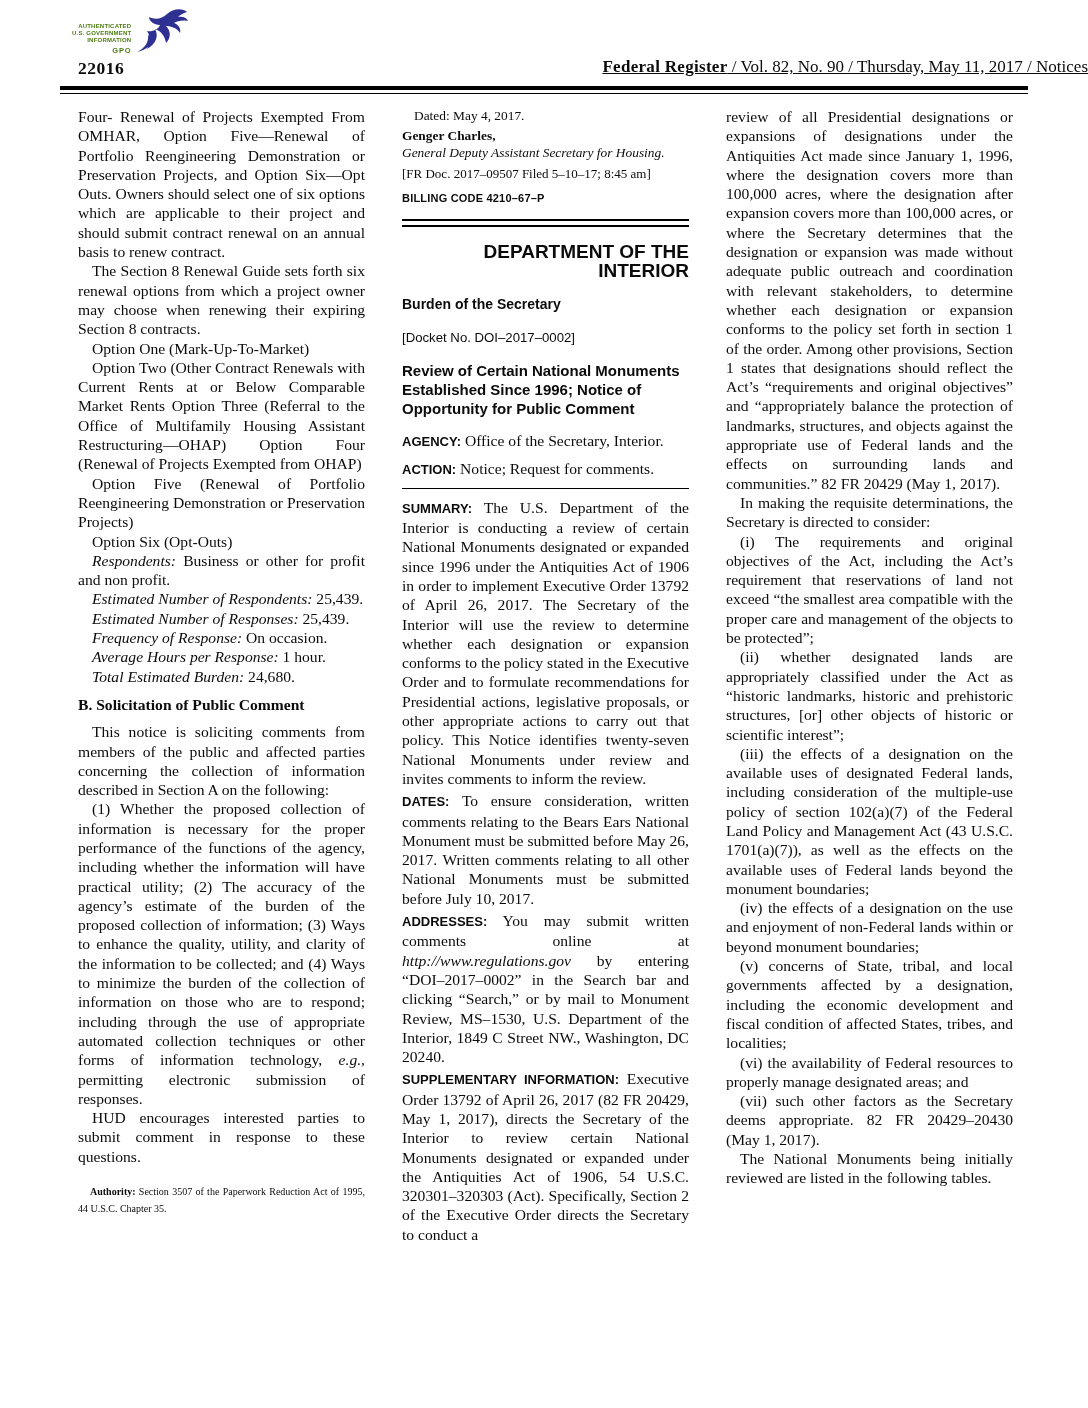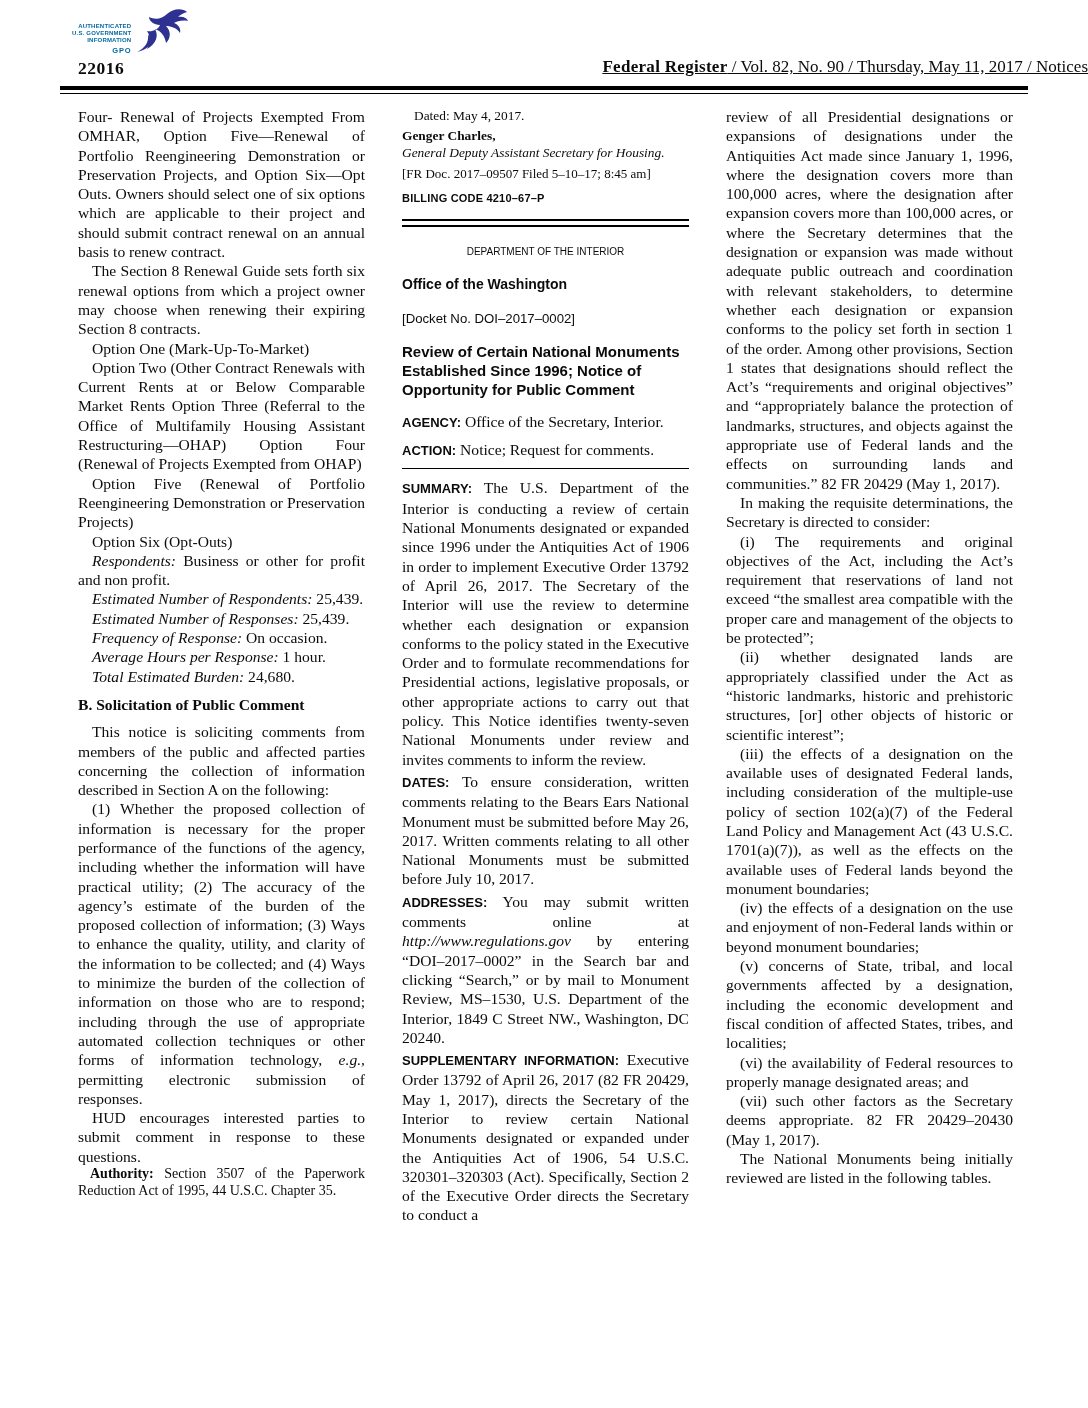--- a/index.html
+++ b/index.html
@@ -2,47 +2,47 @@
 <html><head>
 <meta charset="utf-8">
 <style>
   * { margin:0; padding:0; box-sizing:border-box; }
   html, body { background:#ffffff; }
   .page {
     position:relative; width:1088px; height:1408px; background:#ffffff;
     color:#0b0b0b; font-family:"Liberation Serif", serif; overflow:hidden;
   }
   
-  .gpo-logo { position:absolute; left:72px; top:8px; display:flex; align-items:flex-start; color:#0369a1; }
+  .gpo-logo { position:absolute; left:72px; top:8px; display:flex; align-items:flex-start; color:#4d7c0f; }
   .gpo-lines { text-align:right; font-family:"Liberation Sans", sans-serif; font-weight:700; font-size:6px; line-height:1.2; letter-spacing:.2px; margin-top:15px; }
   .gpo-gpo { font-size:7.5px; margin-top:1.5px; letter-spacing:.8px; }
   .gpo-eagle { margin-left:2px; }
   
   .runhead { position:relative; margin-top:57px; height:24px; }
   .pageno { position:absolute; left:78px; top:1px; font-weight:700; font-size:17.5px; letter-spacing:.5px; }
   .runtitle { text-align:right; font-size:17px;text-decoration:underline; }
   .runtitle b { letter-spacing:.3px; }
   .head-rule { margin:5px 60px 0 60px; border-top:4px solid #000; border-bottom:1.5px solid #000; height:8px; }
   
   .columns { display:flex; gap:37px; padding:13px 75px 0 78px; }
   .col { flex:1 1 0; font-size:15.6px; line-height:19.3px; text-align:justify; }
   .para { margin:0; }
   .indent { text-indent:14px; }
   .it { font-style:italic; }
   .h-serif { font-weight:700; text-align:left; margin:9px 0 8px; }
-  .authority { font-size:14px; line-height:16.6px; margin-top:0; text-indent:12px; }
+  .authority { font-size:10px; line-height:16.6px; margin-top:18px; text-indent:12px; }
   
   .sig-block { font-size:13.4px; line-height:17px; text-align:left; }
   .dated { text-indent:12px; margin-bottom:3px; }
   .signer { font-weight:700; }
   .signer-title { font-style:italic; }
   .frdoc { margin-top:4px; font-size:13px; }
   .billing { margin-top:8px; font-family:"Liberation Sans", sans-serif; font-weight:700; font-size:11px; letter-spacing:.2px; }
   .dbl-rule { margin:12px 0 15px; border-top:2.5px solid #000; border-bottom:2.5px solid #000; height:8px; }
-  .h-dept { font-family:"Liberation Sans", sans-serif; font-weight:400; font-size:10px; text-align:center; margin-bottom:14px; }
+  .h-dept { font-family:"Liberation Sans", sans-serif; font-weight:700; font-size:19px; text-align:right; margin-bottom:14px; }
   .h-office { font-family:"Liberation Sans", sans-serif; font-weight:700; font-size:14px; text-align:left; margin-bottom:14px; }
   .h-docket { font-family:"Liberation Sans", sans-serif; font-size:13.2px; text-align:left; margin-bottom:14px; }
   .h-title { font-family:"Liberation Sans", sans-serif; font-weight:700; font-size:15px; line-height:19px; text-align:left; margin-bottom:13px; }
   .lbl { font-family:"Liberation Sans", sans-serif; font-weight:700; font-size:13px; }
   .meta-line { text-align:left; margin-bottom:8px; }
   .thin-rule { border-top:1.5px solid #000; margin:3px 0 9px; }
   .lpara { margin-top:3px; }
 </style>
 </head>
 <body>
@@ -95,21 +95,21 @@
     <div class="col">
       <div class="sig-block">
         <div class="dated">Dated: May 4, 2017.</div>
         <div class="signer">Genger Charles,</div>
         <div class="signer-title">General Deputy Assistant Secretary for Housing.</div>
         <div class="frdoc">[FR Doc. 2017–09507 Filed 5–10–17; 8:45 am]</div>
         <div class="billing">BILLING CODE 4210–67–P</div>
       </div>
       <div class="dbl-rule"></div>
       <div class="h-dept">DEPARTMENT OF THE INTERIOR</div>
-      <div class="h-office">Office of the Washington</div>
+      <div class="h-office">Burden of the Secretary</div>
       <div class="h-docket">[Docket No. DOI–2017–0002]</div>
       <div class="h-title">Review of Certain National Monuments Established Since 1996; Notice of Opportunity for Public Comment</div>
       <div class="meta-line"><span class="lbl">AGENCY:</span> <span>Office of the Secretary, Interior.</span></div>
       <div class="meta-line"><span class="lbl">ACTION:</span> <span>Notice; Request for comments.</span></div>
       <div class="thin-rule"></div>
       <div class="para lpara"><span class="lbl">SUMMARY:</span> <span>The U.S. Department of the Interior is conducting a review of certain National Monuments designated or expanded since 1996 under the Antiquities Act of 1906 in order to implement Executive Order 13792 of April 26, 2017. The Secretary of the Interior will use the review to determine whether each designation or expansion conforms to the policy stated in the Executive Order and to formulate recommendations for Presidential actions, legislative proposals, or other appropriate actions to carry out that policy. This Notice identifies twenty-seven National Monuments under review and invites comments to inform the review.</span></div>
       <div class="para lpara"><span class="lbl">DATES:</span> <span>To ensure consideration, written comments relating to the Bears Ears National Monument must be submitted before May 26, 2017. Written comments relating to all other National Monuments must be submitted before July 10, 2017.</span></div>
       <div class="para lpara"><span class="lbl">ADDRESSES:</span> <span>You may submit written comments online at </span><i class="it">http://www.regulations.gov</i><span> by entering “DOI–2017–0002” in the Search bar and clicking “Search,” or by mail to Monument Review, MS–1530, U.S. Department of the Interior, 1849 C Street NW., Washington, DC 20240.</span></div>
       <div class="para lpara"><span class="lbl">SUPPLEMENTARY INFORMATION:</span> <span>Executive Order 13792 of April 26, 2017 (82 FR 20429, May 1, 2017), directs the Secretary of the Interior to review certain National Monuments designated or expanded under the Antiquities Act of 1906, 54 U.S.C. 320301–320303 (Act). Specifically, Section 2 of the Executive Order directs the Secretary to conduct a</span></div>
     </div>

